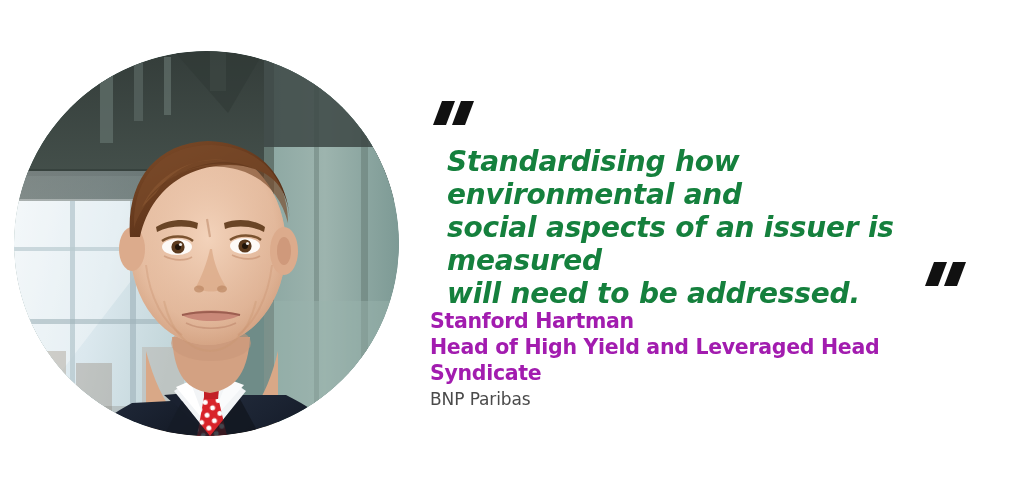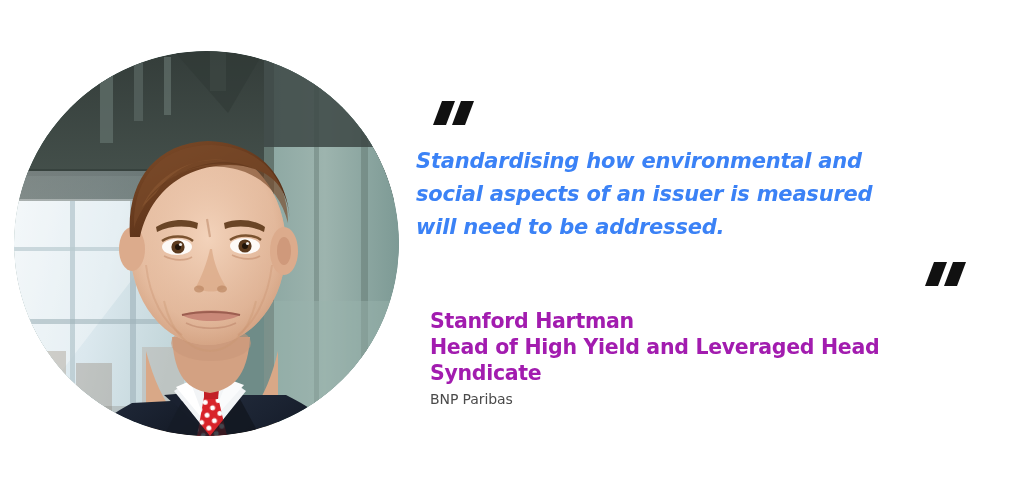--- a/index.html
+++ b/index.html
@@ -47,30 +47,30 @@
     position: absolute;
     left: 925px;
     top: 259px;
     width: 44px;
     height: 30px;
   }
   .qmark-svg { display: block; width: 100%; height: 100%; }
 
   .quote-text {
     position: absolute;
-    left: 416px;
+    left: 447px;
     top: 145px;
     width: 470px;
     font-family: "DejaVu Sans", sans-serif;
     font-style: italic;
     font-weight: bold;
-    font-size: 21px;
+    font-size: 28px;
     line-height: 33px;
     letter-spacing: -0.2px;
-    color: #3b82f6;
+    color: #15803d;
     white-space: pre-line;
   }
 
   
   .attribution {
     position: absolute;
     left: 430px;
     top: 308px;
     width: 540px;
   }
@@ -79,21 +79,21 @@
     font-family: "DejaVu Sans", sans-serif;
     font-weight: bold;
     font-size: 20.5px;
     line-height: 26px;
     letter-spacing: -0.3px;
     color: #a21caf;
   }
   .attr-company {
     font-family: "DejaVu Sans", sans-serif;
     font-weight: normal;
-    font-size: 14px;
+    font-size: 17px;
     line-height: 22px;
     letter-spacing: -0.1px;
     color: #4a4a4a;
     margin-top: 2px;
   }
 </style>
 </head>
 <body>
 
 <div class="testimonial-card">

